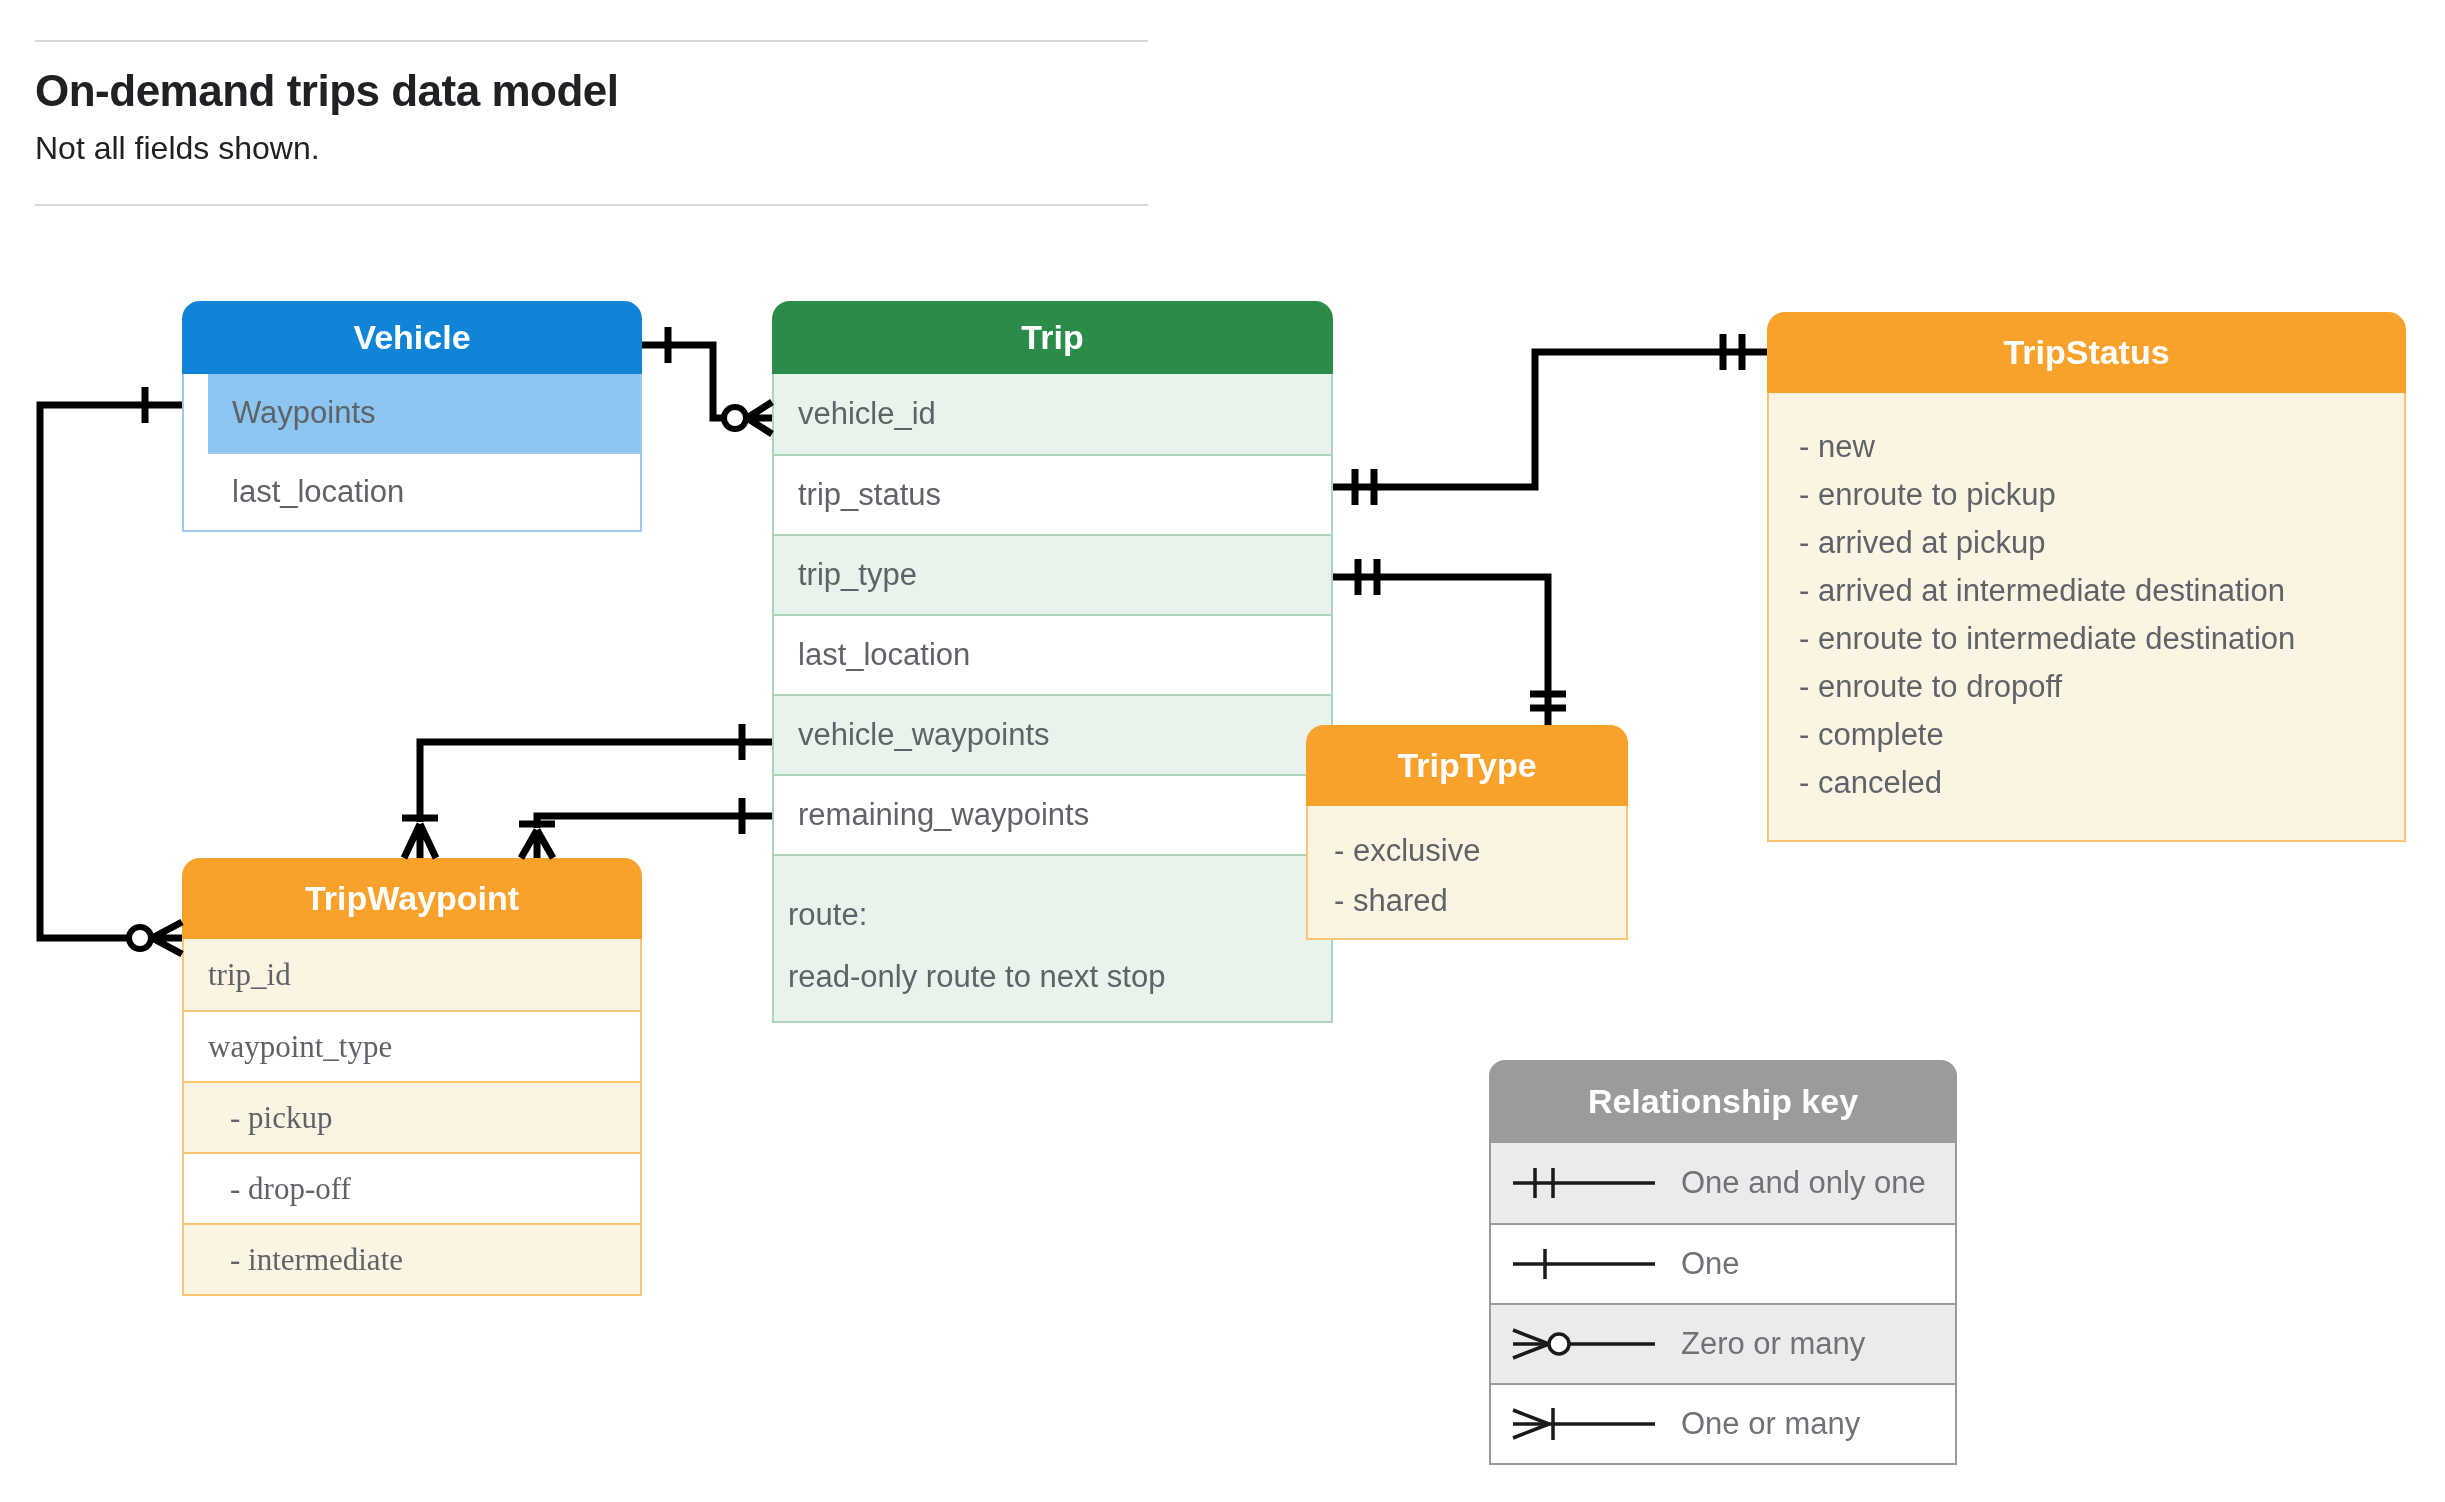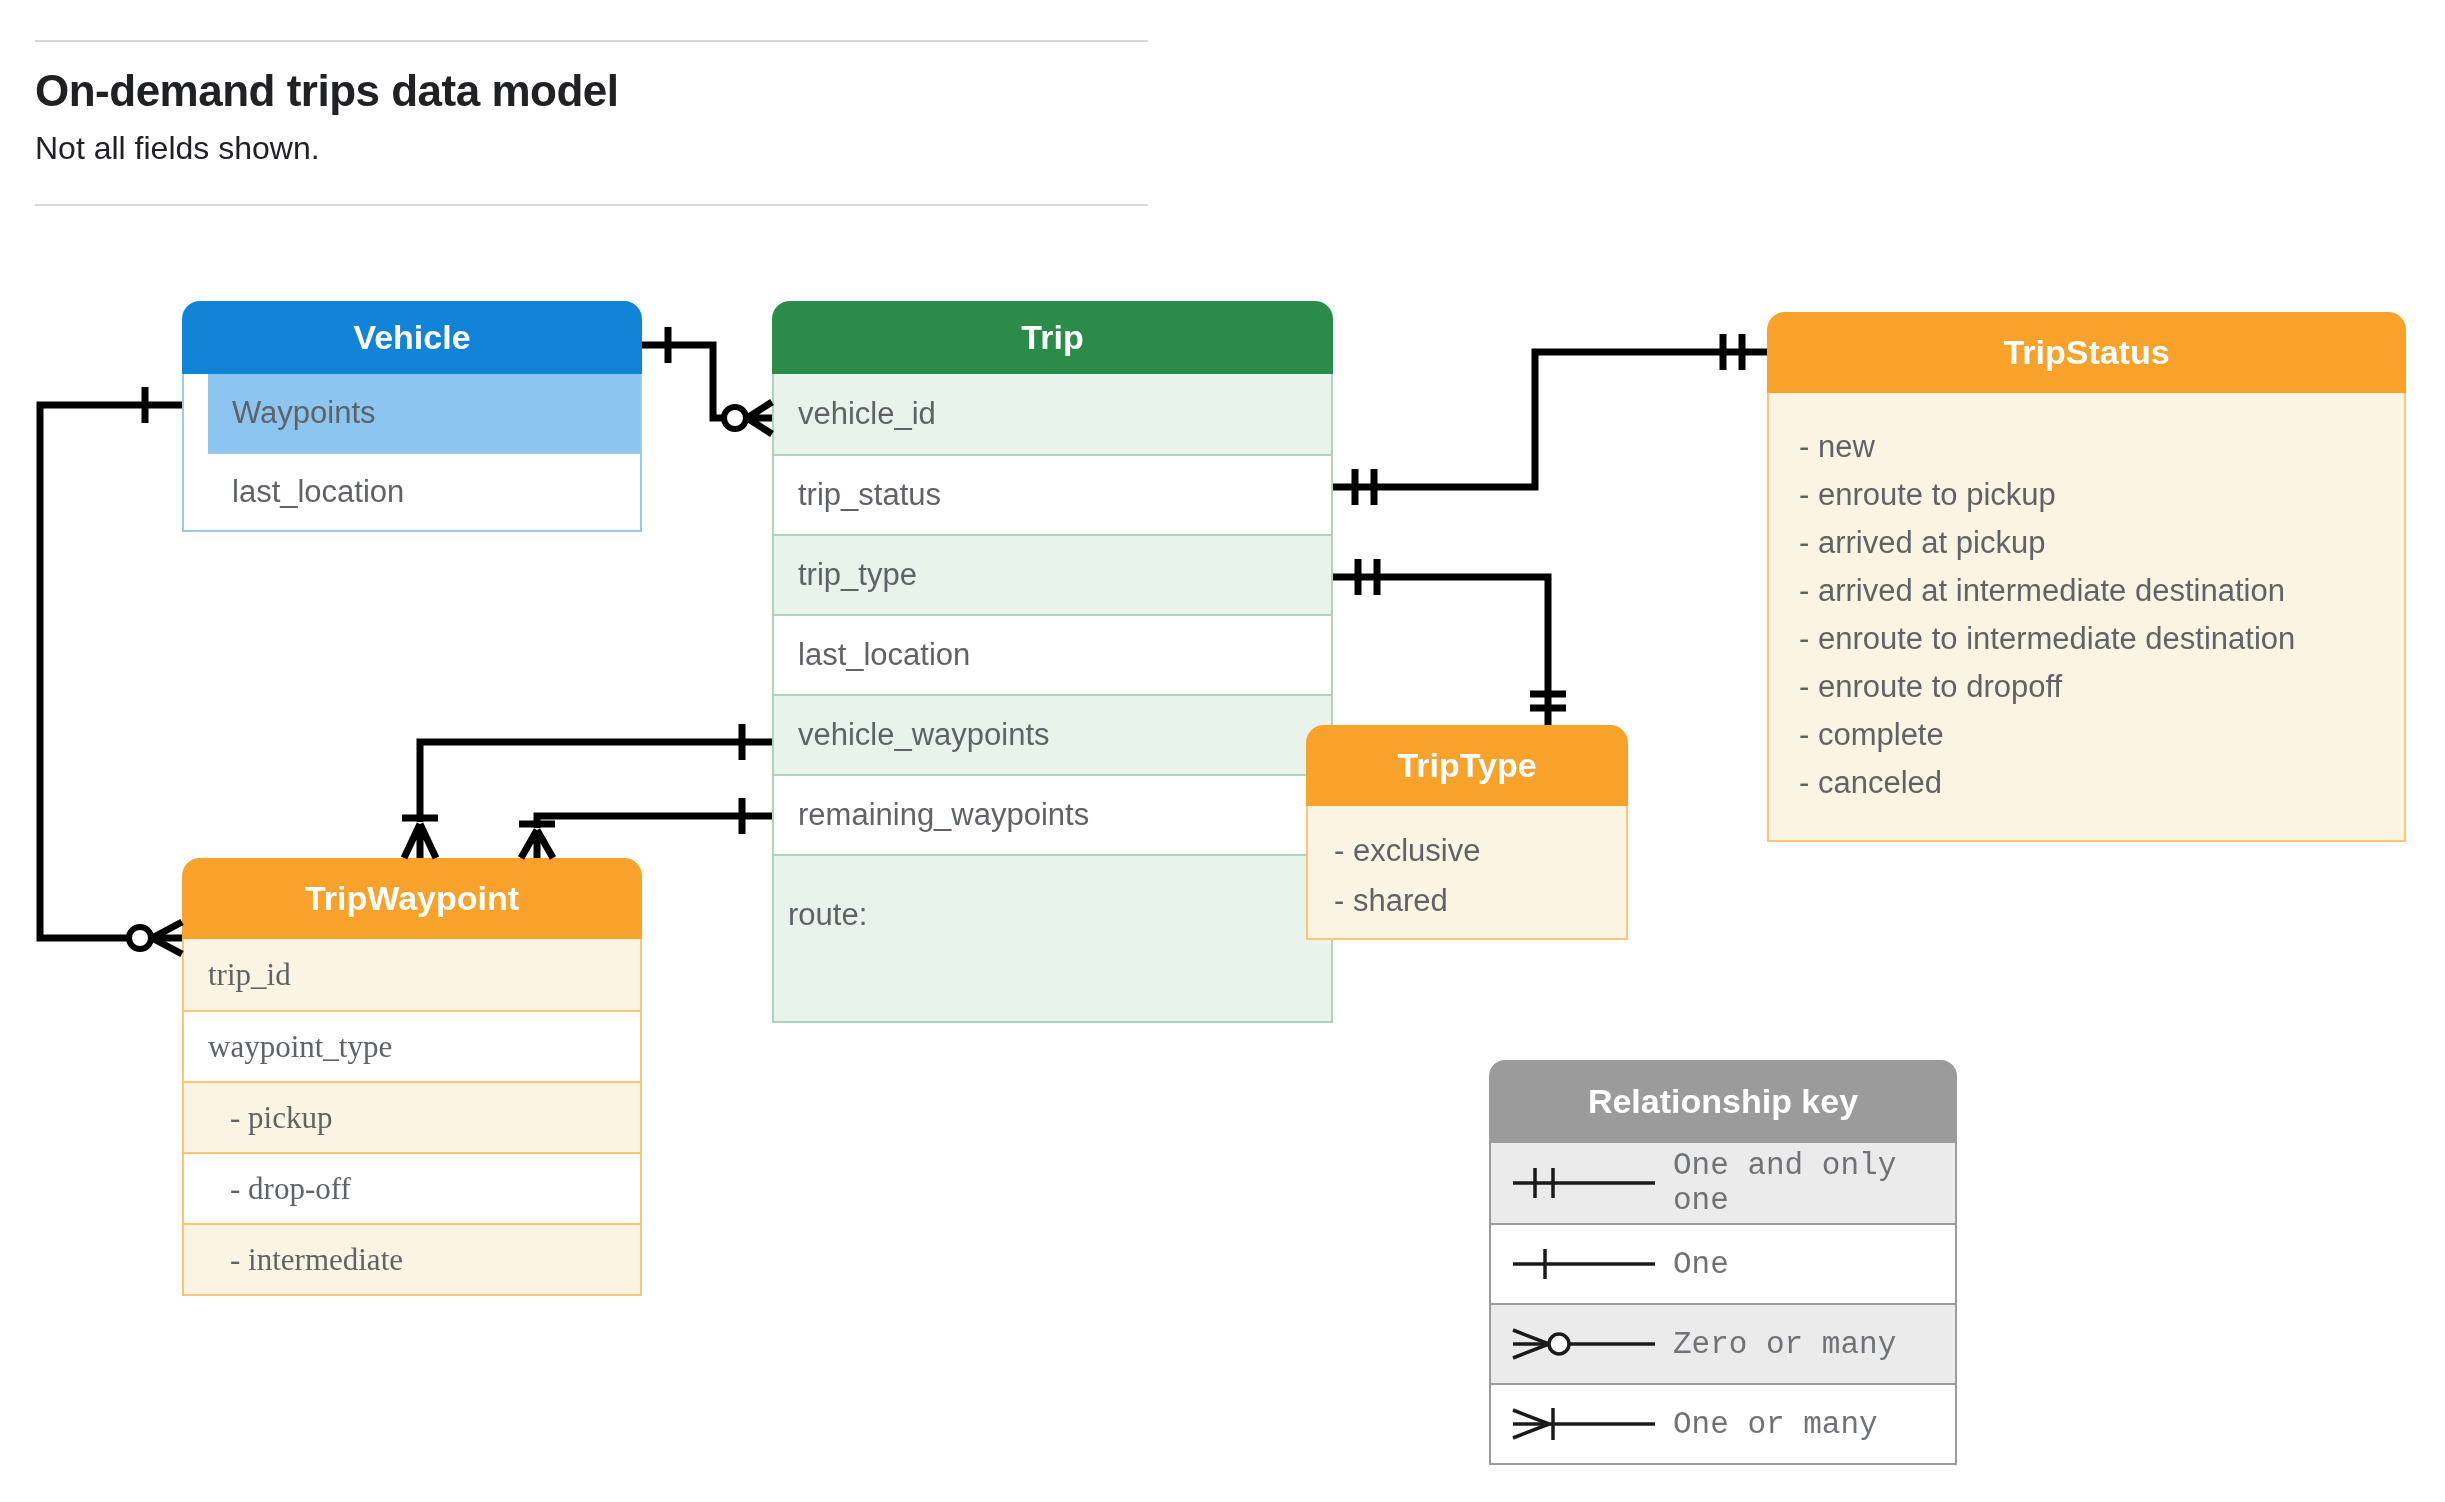--- a/index.html
+++ b/index.html
@@ -56,21 +56,21 @@
   .tripwaypoint .row.enum { padding-left:46px; }
 
   
   .legend { left:1489px; top:1060px; width:468px; }
   .legend .hdr { height:83px; background:var(--legend-header); border-radius:16px 16px 0 0; }
   .legend .body { border-color:var(--legend-border); border-width:0 2px 2px 2px; }
   .legend .lrow { height:80px; display:flex; align-items:center; background:#fff; border-top:2px solid var(--legend-border); }
   .legend .lrow:first-child { border-top:none; }
   .legend .lrow.alt { background:var(--legend-row); }
   .legend .sym { margin-left:18px; flex:0 0 150px; }
-  .legend .lbl { margin-left:14px; font-size:31px; color:#6f7377;font-family:Liberation Mono, monospace; }
+  .legend .lbl { margin-left:22px; font-size:31px; color:#6f7377; }
 
   .wires { position:absolute; left:0; top:0; z-index:5; pointer-events:none; }
 </style>
 </head>
 <body>
 
 <div class="canvas">
 
   <div class="rule rule-top"></div>
   <div class="page-title">On-demand trips data model</div>
@@ -89,20 +89,21 @@
     <div class="hdr">Trip</div>
     <div class="body">
       <div class="row alt">vehicle_id</div>
       <div class="row">trip_status</div>
       <div class="row alt">trip_type</div>
       <div class="row">last_location</div>
       <div class="row alt">vehicle_waypoints</div>
       <div class="row">remaining_waypoints</div>
       <div class="row alt route">
         <span>route:</span>
+        <span>read-only route to next stop</span>
       </div>
     </div>
   </section>
 
   <section class="card orange tripstatus">
     <div class="hdr">TripStatus</div>
     <div class="body">
       <div class="item">- new</div>
       <div class="item">- enroute to pickup</div>
       <div class="item">- arrived at pickup</div>

